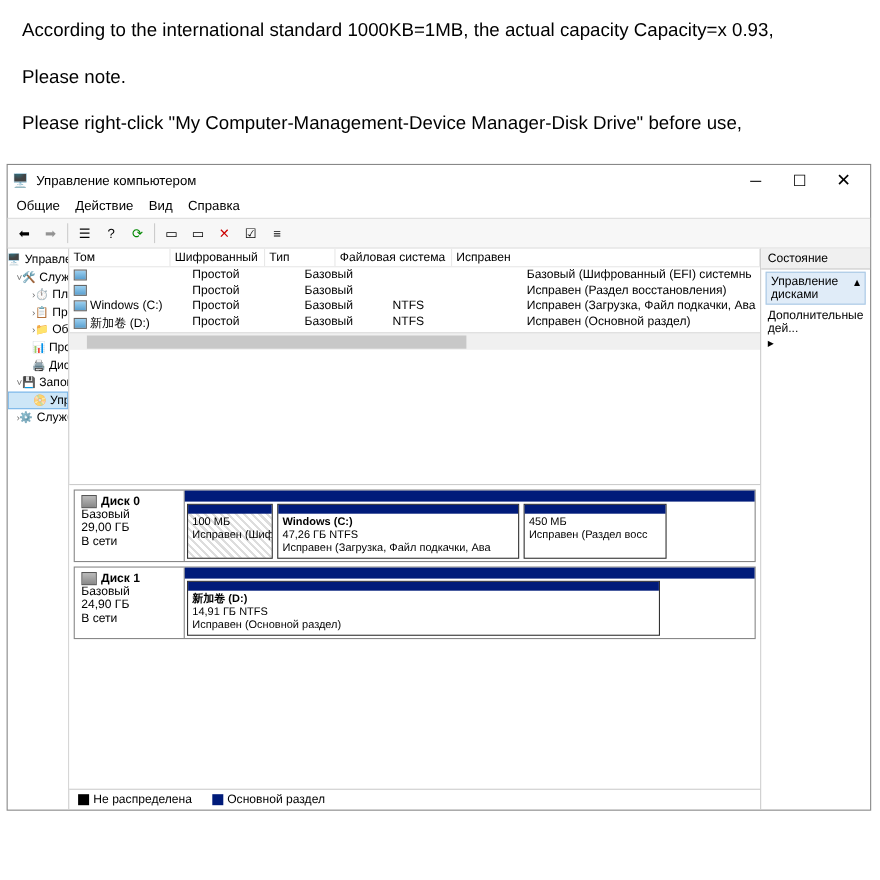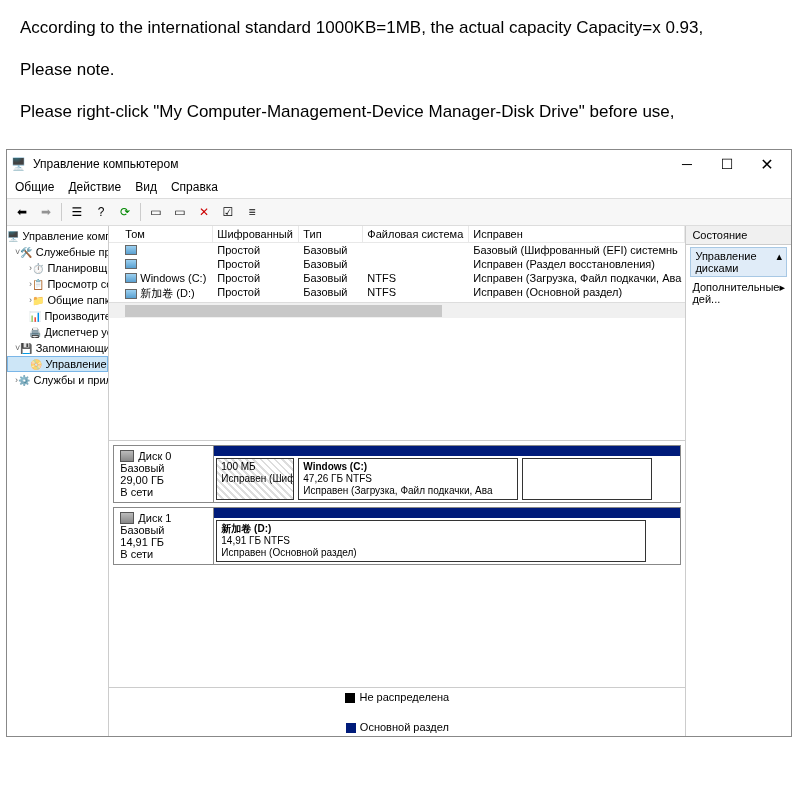--- a/index.html
+++ b/index.html
@@ -20,45 +20,45 @@
   .body3 { display: flex; height: 510px; }
   .nav { width: 160px; border-right: 1px solid #ccc; overflow: hidden; font-size: 11px; padding: 2px 0; }
   .nav-row { display: flex; align-items: center; height: 16px; white-space: nowrap; overflow: hidden; }
   .nav-row .twist { width: 12px; text-align: center; font-size: 9px; color: #666; }
   .nav-row .nicon { width: 14px; height: 14px; display: inline-flex; align-items: center; justify-content: center; margin-right: 3px; font-size: 10px; }
   .nav-row.sel { background: #cde6f7; border: 1px solid #7ab6e8; }
   .center { flex: 1; display: flex; flex-direction: column; border-right: 1px solid #ccc; }
   .actions { width: 142px; font-size: 11px; }
   .actions-h { background: #f0f0f0; border-bottom: 1px solid #ccc; padding: 3px 6px; }
   .actions-group { background: #e0ecf8; border: 1px solid #a8c8e4; margin: 2px 4px; padding: 2px 4px; display: flex; justify-content: space-between; }
-  .actions-item { padding: 2px 6px; display: flex; justify-content: space-between; }
+  .actions-item { padding: 2px 6px; display: flex; justify-content: space-between; flex-direction: column; }
   .vol-list { flex: 0 0 215px; overflow: auto; border-bottom: 1px solid #ccc; position: relative; }
   .vol-head { display: flex; background: #fff; border-bottom: 1px solid #e8e8e8; position: sticky; top: 0; }
   .vol-head div { padding: 2px 4px; font-size: 11px; border-right: 1px solid #e8e8e8; }
-  .vol-row { display: flex; font-size: 11px; }
+  .vol-row { display: flex; font-size: 11px; gap: 16px; }
   .vol-row div { padding: 1px 4px; white-space: nowrap; overflow: hidden; }
-  .c-tom { width: 92px; display: flex; align-items: center; gap: 3px; margin-left: 12px; }
+  .c-tom { width: 92px; display: flex; align-items: center; gap: 3px; }
   .c-ras { width: 86px; }
   .c-tip { width: 64px; }
   .c-fs  { width: 106px; }
   .c-sos { flex: 1; }
   .vicon { width: 12px; height: 10px; background: linear-gradient(#9cd0f0,#5aa0d0); border: 1px solid #666; display: inline-block; }
   .hscroll { height: 16px; background: #f0f0f0; border-top: 1px solid #ddd; margin-top: auto; position: relative; }
   .hscroll .thumb { position: absolute; left: 16px; top: 2px; height: 12px; width: 55%; background: #c8c8c8; }
   .disk-area { flex: 1; overflow: auto; background: #fff; }
   .disk-row { display: flex; border: 1px solid #888; margin: 4px; }
   .disk-info { width: 100px; padding: 4px 6px; font-size: 11px; border-right: 1px solid #888; }
-  .disk-info .dname { font-weight: normal; display: flex; align-items: center; gap: 4px; }
+  .disk-info .dname { font-weight: bold; display: flex; align-items: center; gap: 4px; }
   .disk-parts { flex: 1; display: flex; }
   .disk-header-strip { height: 10px; background: #001b7a; }
-  .part { border: 1px solid #333; margin: 2px; display: flex; flex-direction: row; font-size: 10px; }
+  .part { border: 1px solid #333; margin: 2px; display: flex; flex-direction: column; font-size: 10px; }
   .part-body { padding: 2px 4px; line-height: 1.2; overflow: hidden; white-space: nowrap; }
   .part .pname { font-weight: bold; }
   .hatched { background: repeating-linear-gradient(45deg,#fff,#fff 3px,#ddd 3px,#ddd 5px); }
-  .legend { display: flex; gap: 18px; padding: 3px 8px; font-size: 11px; border-top: 1px solid #ccc; align-items: center; flex-direction: column; }
+  .legend { display: flex; gap: 18px; padding: 3px 8px; font-size: 11px; border-top: 1px solid #ccc; align-items: center; }
   .swatch { width: 10px; height: 10px; display: inline-block; margin-right: 4px; vertical-align: middle; }
   .sw-black { background: #000; }
   .sw-navy { background: #001b7a; }
   .dicon { width: 14px; height: 12px; background: linear-gradient(#bbb,#888); border: 1px solid #555; display: inline-block; }
 </style>
 </head>
 <body>
 
 <div class="intro">
   <p>According to the international standard 1000KB=1MB, the actual capacity Capacity=x 0.93,</p>
@@ -231,29 +231,33 @@
                 <div class="part" style="width: 220px;">
                   <div class="disk-header-strip" style="height: 8px;"></div>
                   <div class="part-body">
                     <div class="pname">Windows  (C:)</div>
                     <div>47,26 ГБ NTFS</div>
                     <div>Исправен (Загрузка, Файл подкачки, Ава</div>
                   </div>
                 </div>
                 <div class="part" style="width: 130px;">
                   <div class="disk-header-strip" style="height: 8px;"></div>
+                  <div class="part-body">
+                    <div>450 МБ</div>
+                    <div>Исправен (Раздел восс</div>
+                  </div>
                 </div>
               </div>
             </div>
           </div>
           <div class="disk-row">
             <div class="disk-info">
               <div class="dname"><span class="dicon"></span>Диск 1</div>
               <div>Базовый</div>
-              <div>14,91 ГБ</div>
+              <div>24,90 ГБ</div>
               <div>В сети</div>
             </div>
             <div style="flex: 1 1 0%;">
               <div class="disk-header-strip"></div>
               <div class="disk-parts">
                 <div class="part" style="width: 430px;">
                   <div class="disk-header-strip" style="height: 8px;"></div>
                   <div class="part-body">
                     <div class="pname">新加卷  (D:)</div>
                     <div>14,91 ГБ NTFS</div>

